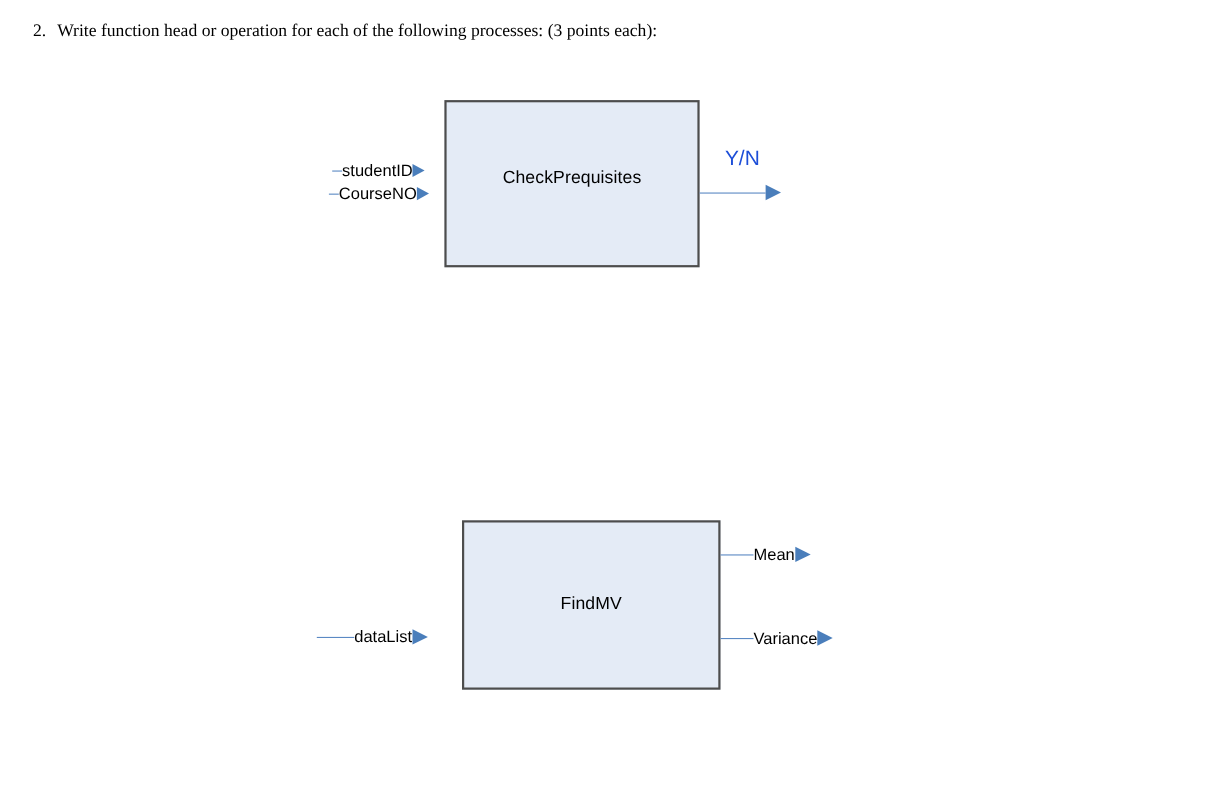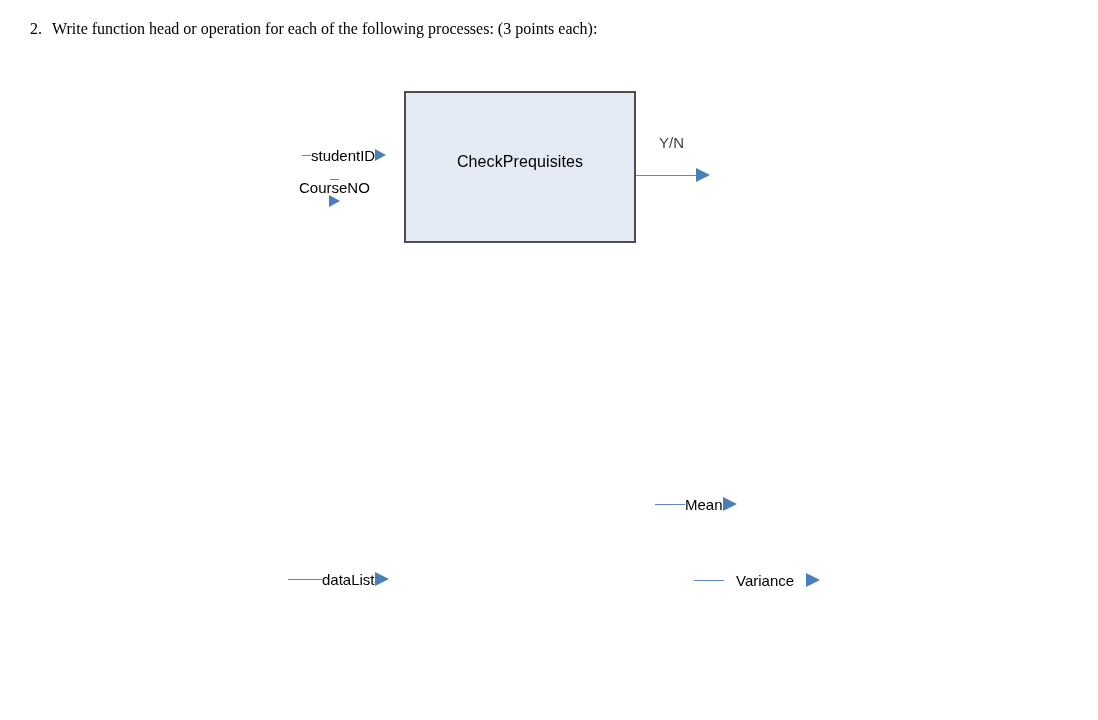--- a/index.html
+++ b/index.html
@@ -117,49 +117,49 @@
 
   
   .flow.in-student { left: 302px; top: 146px; }
   .flow.in-student .line  { width: 9px; }
   .flow.in-student .arrowhead {
     border-top-width: 6px;
     border-bottom-width: 6px;
     border-left-width: 11px;
   }
 
-  .flow.in-course { left: 299px; top: 179px; flex-direction: column; }
+  .flow.in-course { left: 299px; top: 167px; }
   .flow.in-course .line  { width: 9px; }
   .flow.in-course .arrowhead {
     border-top-width: 6px;
     border-bottom-width: 6px;
     border-left-width: 11px;
   }
 
   
   .flow.out-yn { left: 636px; top: 166px; }
   .flow.out-yn .line { width: 60px; }
   .label-above {
     position: absolute;
     font-family: "Liberation Sans", sans-serif;
-    font-size: 15px;
-    color: #404040;
+    font-size: 19px;
+    color: #1d4ed8;
     user-select: none;
   }
   .label-above.yn { left: 659px; top: 134px; }
 
   
   .flow.in-datalist { left: 288px; top: 542px; margin-top: 28px; }
   .flow.in-datalist .line { width: 34px; }
 
   
   .flow.out-mean { left: 655px; top: 495px; text-align: right; }
   .flow.out-mean .line { width: 30px; }
 
-  .flow.out-variance { left: 694px; top: 571px; gap: 12px; }
+  .flow.out-variance { left: 655px; top: 571px; }
   .flow.out-variance .line { width: 30px; }
 </style>
 </head>
 <body>
 
 <div class="question">
   <span class="qnum">2.</span><span class="qtext">Write function head or operation for each of the following processes: (3 points each):</span>
 </div>
 
 <div class="diagram">
@@ -180,20 +180,23 @@
     <span class="arrowhead"></span>
   </div>
 
   <div class="label-above yn">Y/N</div>
 
   <div class="flow out-yn">
     <span class="line"></span>
     <span class="arrowhead"></span>
   </div>
 
+  <div class="proc-box box2">
+    <span class="proc-label">FindMV</span>
+  </div>
 
   <div class="flow in-datalist">
     <span class="line"></span>
     <span class="flow-label">dataList</span>
     <span class="arrowhead"></span>
   </div>
 
   <div class="flow out-mean">
     <span class="line"></span>
     <span class="flow-label">Mean</span>

